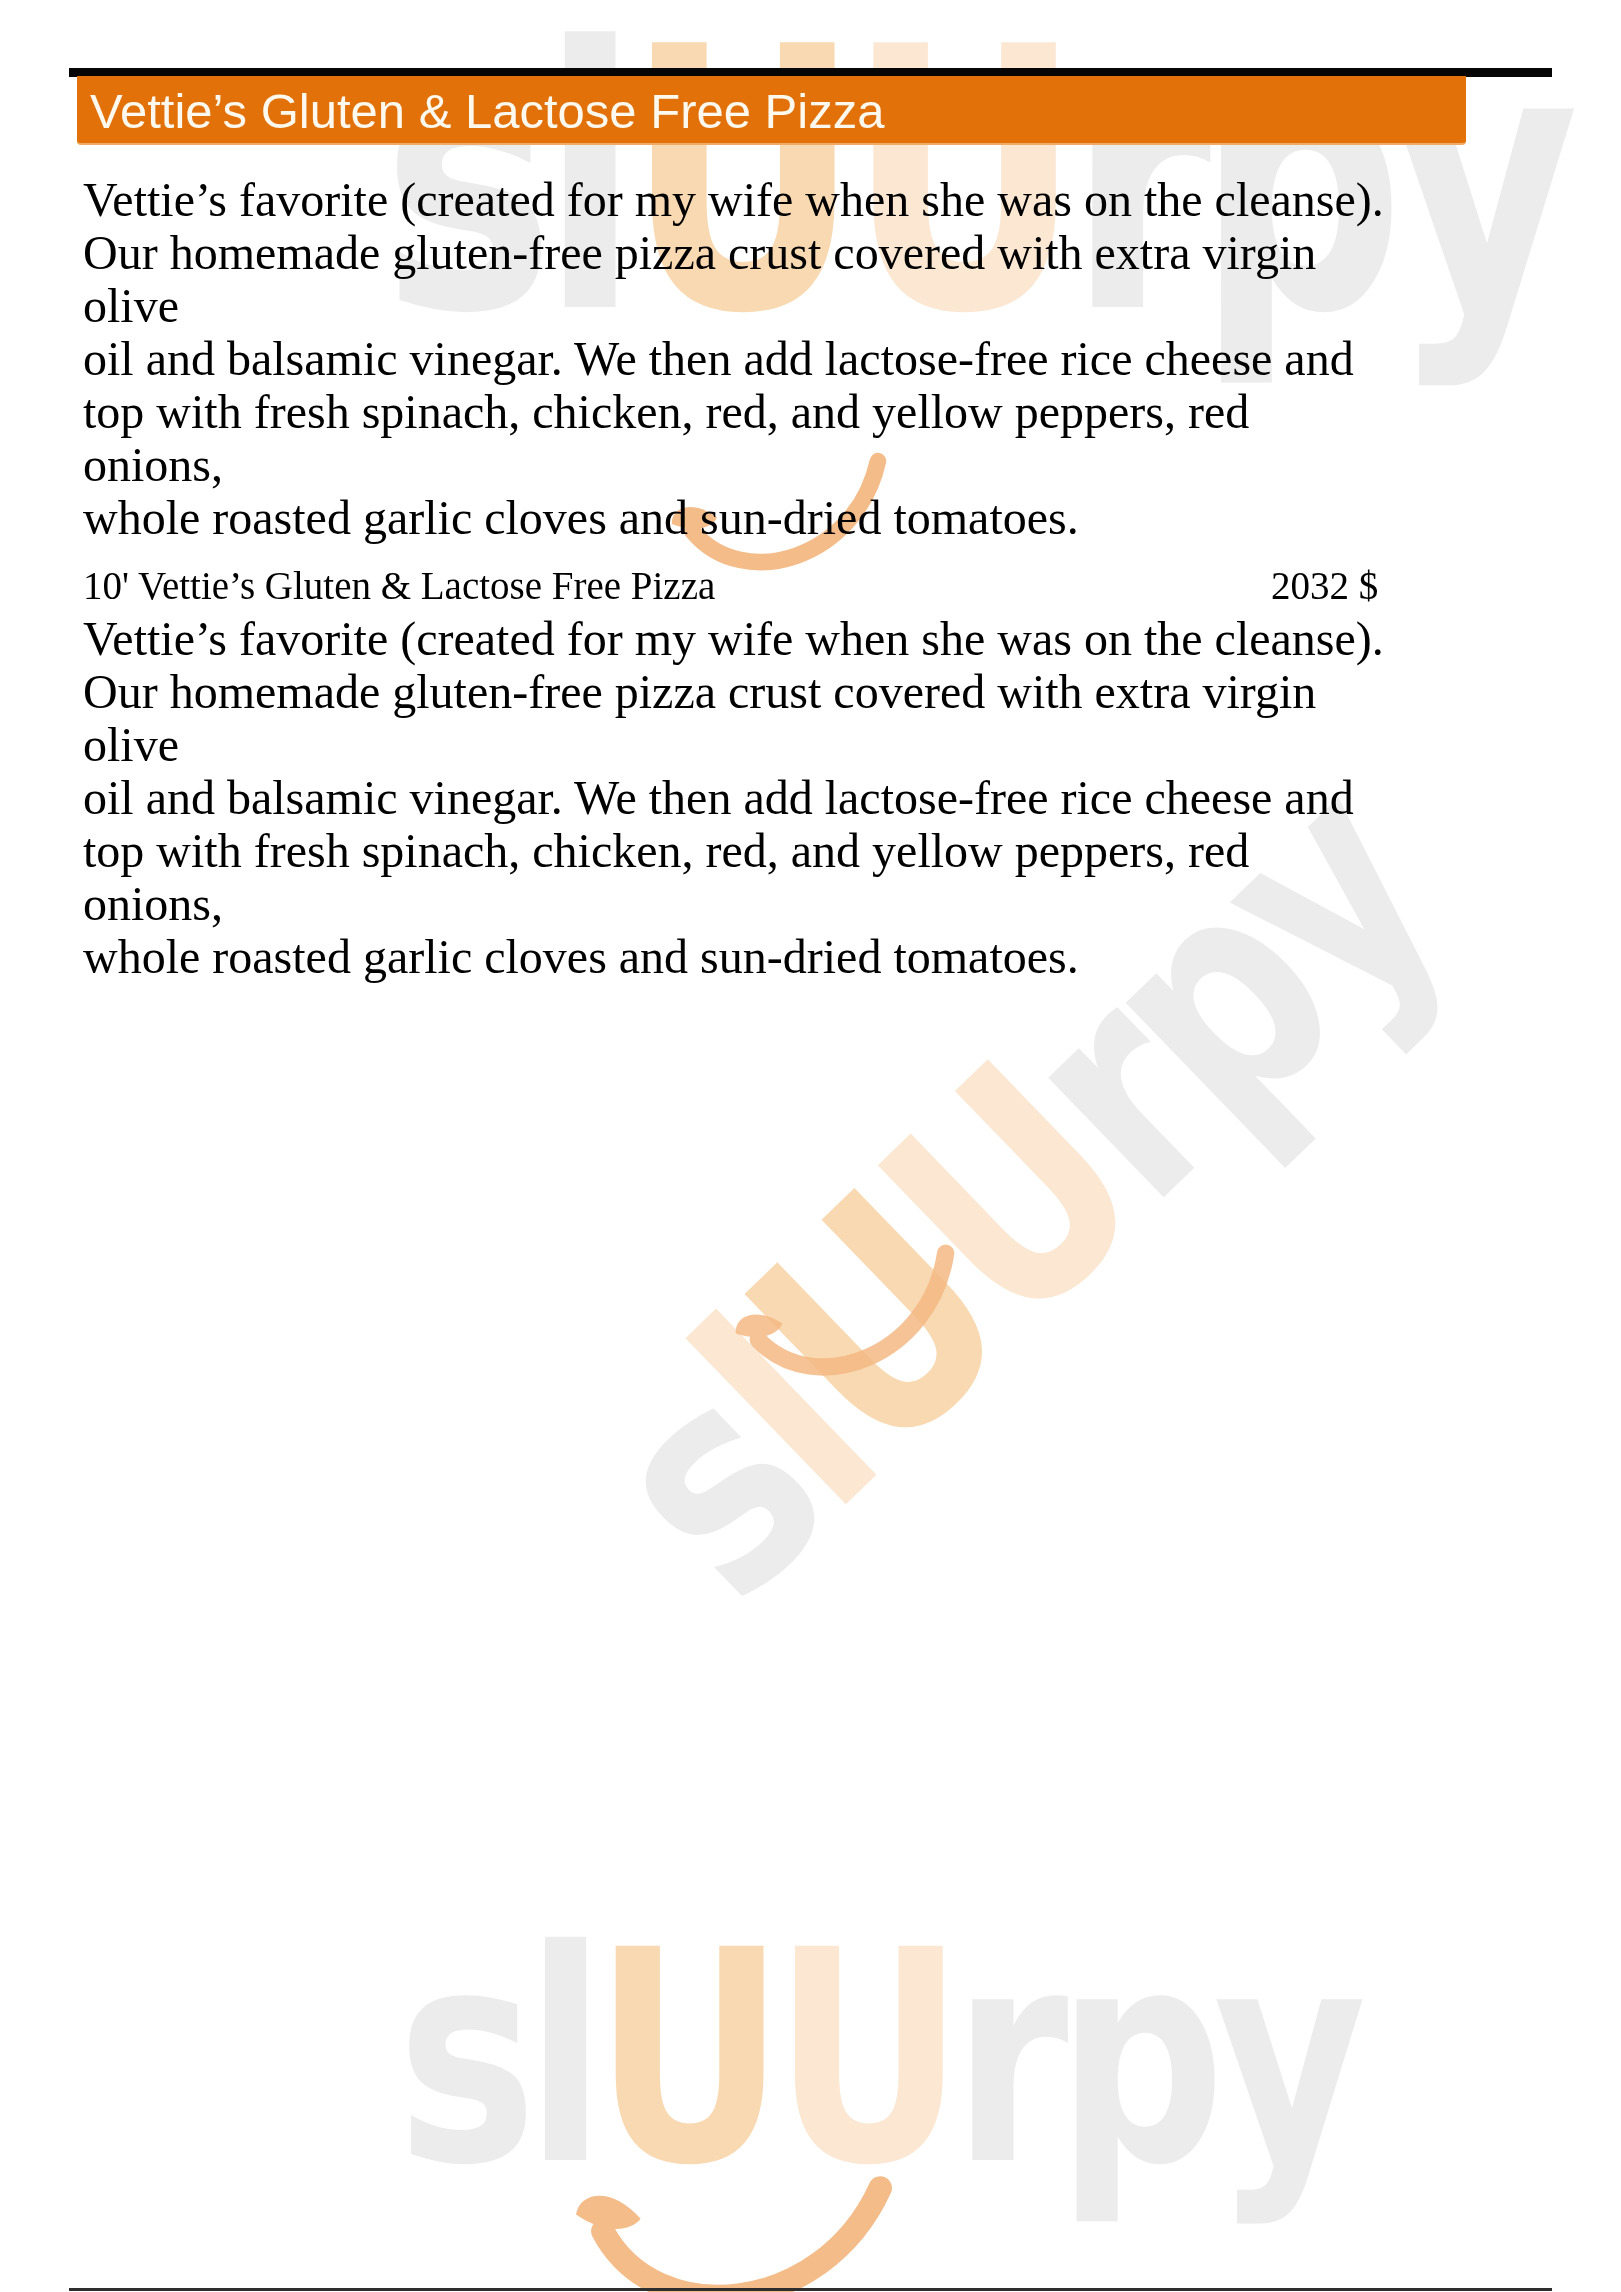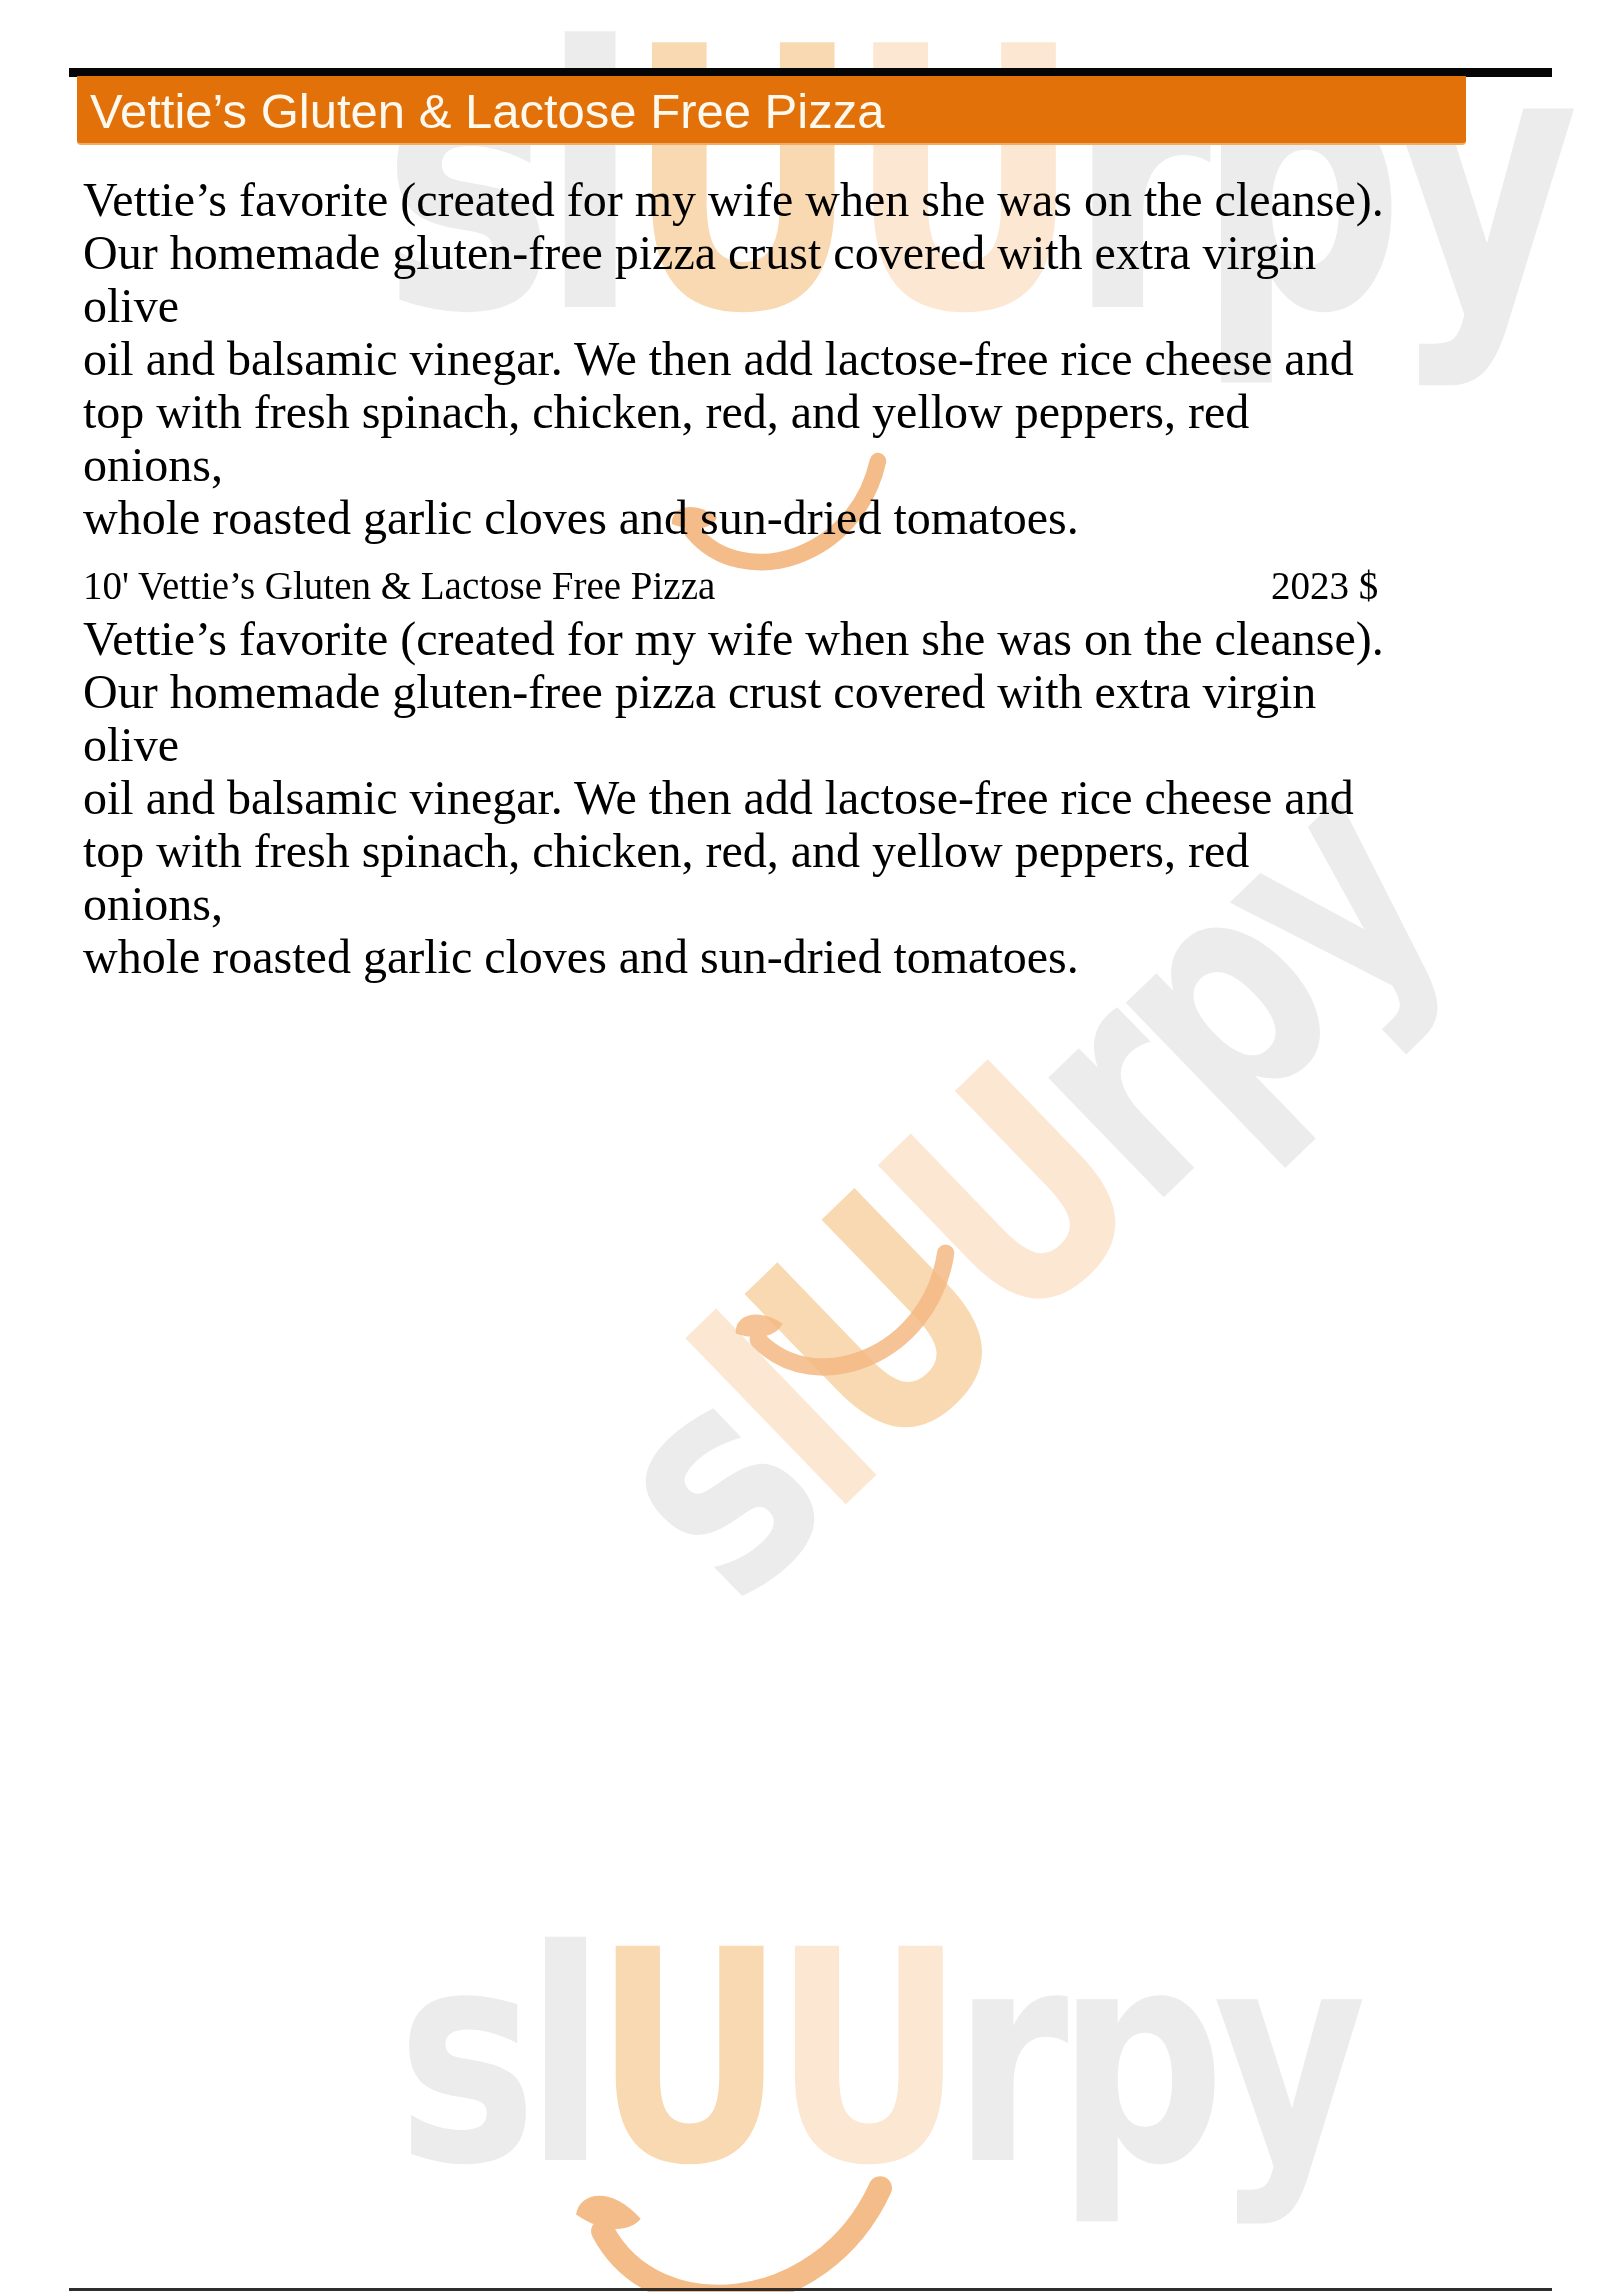--- a/index.html
+++ b/index.html
@@ -140,21 +140,21 @@
     <div class="item-desc">Vettie’s favorite (created for my wife when she was on the cleanse).
 Our homemade gluten-free pizza crust covered with extra virgin olive
 oil and balsamic vinegar. We then add lactose-free rice cheese and
 top with fresh spinach, chicken, red, and yellow peppers, red onions,
 whole roasted garlic cloves and sun-dried tomatoes.</div>
   </div>
 
   <div class="menu-item item-2">
     <div class="name-row">
       <span class="item-name">10' Vettie’s Gluten &amp; Lactose Free Pizza</span>
-      <span class="item-price">2023 $</span>
+      <span class="item-price">2032 $</span>
     </div>
     <div class="item-desc">Vettie’s favorite (created for my wife when she was on the cleanse).
 Our homemade gluten-free pizza crust covered with extra virgin olive
 oil and balsamic vinegar. We then add lactose-free rice cheese and
 top with fresh spinach, chicken, red, and yellow peppers, red onions,
 whole roasted garlic cloves and sun-dried tomatoes.</div>
   </div>
 
   <div class="bottom-rule"></div>
 

